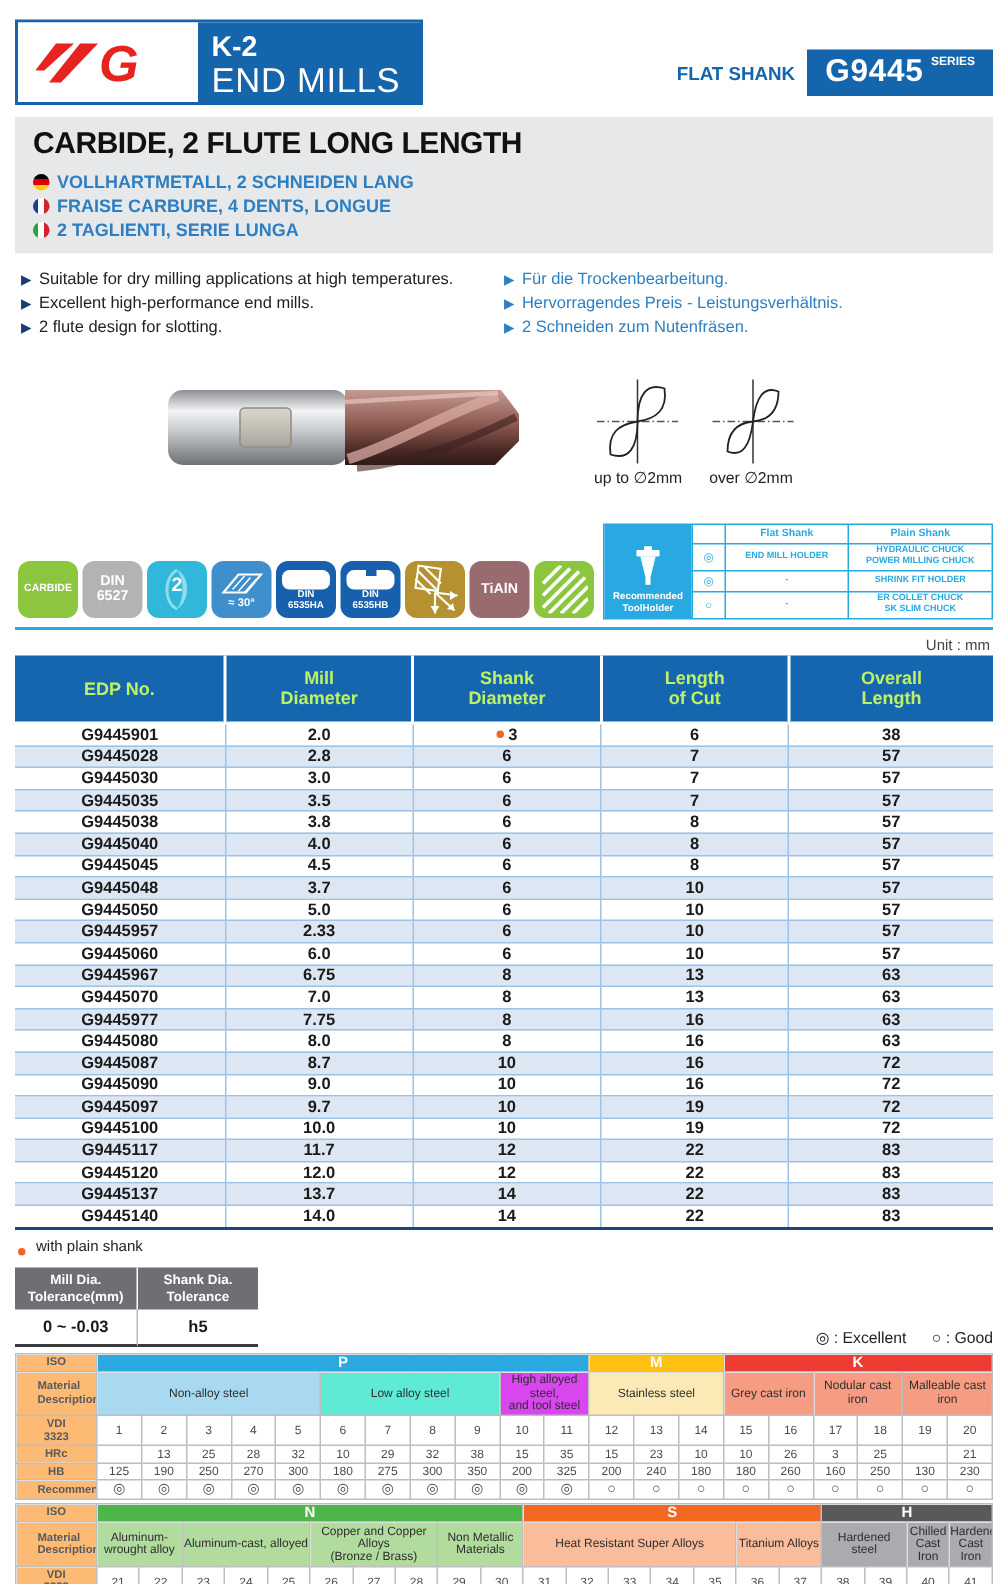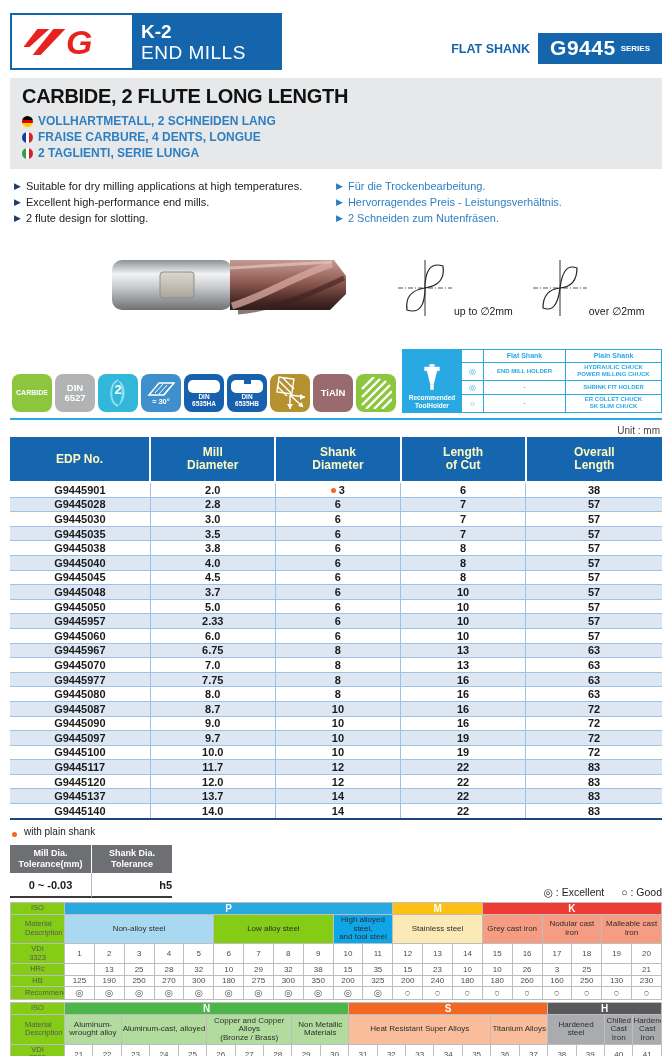--- a/index.html
+++ b/index.html
@@ -5,24 +5,24 @@
   html,body{margin:0;padding:0;}
   body{width:672px;height:1056px;overflow:hidden;background:#fff;
        font-family:"Liberation Sans","DejaVu Sans",sans-serif;color:#1a1a1a;}
   .pre{white-space:pre-line;}
   
   .top-header{display:flex;justify-content:space-between;align-items:flex-end;margin:13px 10px 0;}
   .logo-block{display:flex;border:2px solid #1565ad;height:53px;width:268px;}
   .logo-white{background:#fff;width:120px;display:flex;align-items:center;justify-content:center;}
   .logo-blue{background:#1565ad;flex:1;color:#fff;padding:3px 0 2px 9px;display:flex;flex-direction:column;justify-content:center;}
   .k2{font-size:19px;font-weight:bold;line-height:21px;}
-  .endmills{font-size:19px;line-height:22px;letter-spacing:.5px;}
+  .endmills{font-size:23px;line-height:22px;letter-spacing:.5px;}
   .series-block{display:flex;align-items:center;margin-bottom:6px;}
   .flat-shank{color:#1565ad;font-weight:bold;font-size:12.5px;margin-right:8px;}
-  .series-box{background:#1565ad;color:#fff;padding:3px 12px 4px;display:flex;align-items:center;gap:5px;}
+  .series-box{background:#1565ad;color:#fff;padding:3px 12px 4px;display:flex;align-items:flex-start;gap:5px;}
   .series-code{font-size:21px;font-weight:bold;letter-spacing:.5px;}
   .series-suffix{font-size:8px;font-weight:bold;}
   
   .banner{background:#e7e8ea;margin:8px 10px 0;padding:7px 12px 8px;}
   .banner h1{margin:0 0 5px;font-size:20px;letter-spacing:-.3px;color:#111;}
   .lang-line{display:flex;align-items:center;gap:5px;line-height:16px;}
   .lang-text{color:#2e7fc2;font-weight:bold;font-size:12px;}
   .flag{width:11px;height:11px;border-radius:50%;display:inline-block;flex:0 0 11px;}
   .german-flag{background:linear-gradient(#000 33%,#d00 33%,#d00 66%,#fc0 66%);}
   .french-flag{background:linear-gradient(90deg,#1b3d9e 33%,#fff 33%,#fff 66%,#d2232a 66%);}
@@ -31,21 +31,21 @@
   .features{display:flex;margin:9px 14px 0;}
   .fcol{flex:1;}
   .fitem{font-size:11px;line-height:16px;display:flex;gap:5px;}
   .fmark{font-size:9px;line-height:16px;}
   .fcol-en .fitem{color:#222;} .fcol-en .fmark{color:#1a3c6e;}
   .fcol-de .fitem{color:#2e7fc2;} .fcol-de .fmark{color:#2e7fc2;}
   
   .product-row{display:flex;align-items:center;margin:10px 10px 0;height:104px;}
   .endmill-wrap{margin-left:100px;}
   .xsec-wrap{margin-left:48px;display:flex;gap:18px;}
-  .xsec{display:flex;flex-direction:row;align-items:flex-end;}
+  .xsec{display:flex;flex-direction:column;align-items:flex-start;}
   .xsec-label{font-size:10.5px;color:#222;margin-top:3px;}
   
   .badge-strip{margin:8px 10px 0;border-bottom:2px solid #29a9e1;padding-bottom:6px;position:relative;height:64px;}
   .badges{position:absolute;left:2px;bottom:6px;display:flex;align-items:flex-end;gap:3px;}
   .badge{width:40px;height:38px;border-radius:8px;position:relative;display:flex;flex-direction:column;align-items:center;justify-content:center;overflow:hidden;flex:0 0 40px;}
   .blabel{color:#fff;font-weight:bold;text-align:center;line-height:1.05;position:relative;z-index:2;}
   [data-name="carbide-badge"] .blabel{font-size:7px;}
   [data-name="din-6527-badge"] .blabel{font-size:9.5px;text-align:center;}
   [data-name="two-flute-badge"] .blabel{font-size:13px;position:absolute;top:9px;left:0;right:0;}
   [data-name="helix-30-badge"] .blabel{font-size:7.5px;margin-top:1px;}
@@ -59,44 +59,44 @@
   .th-title{color:#fff;font-size:6.5px;font-weight:bold;text-align:center;line-height:1.15;margin-top:2px;}
   .th-grid{display:grid;grid-template-columns:22px 82px 96px;grid-auto-rows:auto;}
   .th-cell{border-left:1px solid #29a9e1;border-top:1px solid #29a9e1;color:#29a9e1;font-size:6px;font-weight:bold;
            display:flex;align-items:center;justify-content:center;text-align:center;line-height:1.2;padding:1.5px 1px;}
   .th-head{font-size:7px;}
   .th-cell.first{border-top:none;}
   .th-sym{font-size:8px;}
   
   .unit-line{margin:5px 12px 1px;text-align:right;font-size:10px;color:#444;}
   table.main{border-collapse:collapse;width:652px;margin:0 10px;table-layout:fixed;}
-  table.main th{background:#1566ae;color:#fef9c3;font-size:12px;font-weight:bold;padding:9px 2px;line-height:13px;border-right:2px solid #fff;}
+  table.main th{background:#1566ae;color:#bef264;font-size:12px;font-weight:bold;padding:9px 2px;line-height:13px;border-right:2px solid #fff;}
   table.main th:last-child{border-right:none;}
   table.main tbody{border-top:2px solid #17477e;border-bottom:2px solid #17477e;}
   table.main tbody tr:first-child td{border-top:2px solid #fff;}
   table.main td{text-align:center;font-size:11px;font-weight:bold;color:#1a1a1a;height:13.6px;padding:0;
                 border-bottom:1px solid #9cc2e5;border-right:1px solid #9cc2e5;}
   table.main td:last-child{border-right:none;}
   table.main tr.alt td{background:#dce7f3;}
   .odot{display:inline-block;width:5px;height:5px;border-radius:50%;background:#f26522;margin-right:3px;vertical-align:1px;}
   .note-line{margin:6px 12px 0;font-size:10px;color:#222;display:flex;align-items:flex-end;gap:4px;}
   
   .tol-legend-row{display:flex;justify-content:space-between;align-items:flex-end;margin:8px 10px 0;}
   .tol-table{display:grid;grid-template-columns:82px 80px;}
   .tol-h{background:#6e6f72;color:#fff;font-size:9px;font-weight:bold;text-align:center;line-height:11px;padding:3px 0;border-right:1px solid #fff;}
   .tol-h:nth-child(2){border-right:none;}
   .tol-v{font-size:11px;font-weight:bold;text-align:center;padding:6px 0 5px;border-bottom:2px solid #3a3a3c;border-right:1px solid #bbb;}
-  .tol-v:last-child{border-right:none;text-align:right;}
+  .tol-v:last-child{border-right:none;}
   .legend{font-size:10.5px;color:#222;}
   .legend span{margin-left:14px;}
   
   .mat-wrap{margin:4px 10px 0;}
   table.mat{border-collapse:collapse;table-layout:fixed;width:652px;}
   table.mat td,table.mat th{border:1px solid #bcbec0;text-align:center;overflow:hidden;}
-  .mlbl{background:#84cc16;color:#58595b;font-size:7.5px;font-weight:normal;line-height:8.5px;padding:1px 14px;}
+  .mlbl{background:#fdba74;color:#58595b;font-size:7.5px;font-weight:bold;line-height:8.5px;padding:1px 14px;}
   .isog{color:#fff;font-size:10px;font-weight:bold;line-height:11px;padding:0;}
   .matg{color:#2e2e2e;font-size:8px;line-height:8.5px;padding:1.5px 0;}
   .mval{background:#fff;color:#4d4d4f;font-size:8px;line-height:9px;padding:.5px 0;height:9px;}
   .rec{font-size:9.5px;line-height:10px;height:11px;}
 </style>
 </head>
 <body data-name="catalog-page">
 
 <div class="top-header" data-name="top-header">
   <div class="logo-block" data-name="brand-logo-block">
@@ -562,22 +562,22 @@
         <tr data-name="iso-row">
           <th class="mlbl pre" data-name="chart-row-label">ISO</th>
           <td colspan="11" class="isog" style="background:#2aa9e0" data-name="iso-group-cell">P</td>
           <td colspan="3" class="isog" style="background:#fdc013" data-name="iso-group-cell">M</td>
           <td colspan="6" class="isog" style="background:#ee3c34" data-name="iso-group-cell">K</td>
         </tr>
         <tr data-name="material-row">
           <th class="mlbl pre" data-name="chart-row-label">Material
 Description</th>
           <td colspan="5" class="matg pre" style="background:#a9d9f0" data-name="material-group-cell">Non-alloy steel</td>
-          <td colspan="4" class="matg pre" style="background:#84cc16" data-name="material-group-cell">Low alloy steel</td>
-          <td colspan="2" class="matg pre" style="background:#0ea5e9" data-name="material-group-cell">High alloyed steel,
+          <td colspan="4" class="matg pre" style="background:#5eead4" data-name="material-group-cell">Low alloy steel</td>
+          <td colspan="2" class="matg pre" style="background:#d946ef" data-name="material-group-cell">High alloyed steel,
 and tool steel</td>
           <td colspan="3" class="matg pre" style="background:#fbe9b6" data-name="material-group-cell">Stainless steel</td>
           <td colspan="2" class="matg pre" style="background:#f69c83" data-name="material-group-cell">Grey cast iron</td>
           <td colspan="2" class="matg pre" style="background:#f69c83" data-name="material-group-cell">Nodular cast
 iron</td>
           <td colspan="2" class="matg pre" style="background:#f69c83" data-name="material-group-cell">Malleable cast
 iron</td>
         </tr>
         <tr data-name="vdi-row">
           <th class="mlbl pre" data-name="chart-row-label">VDI 3323</th>

